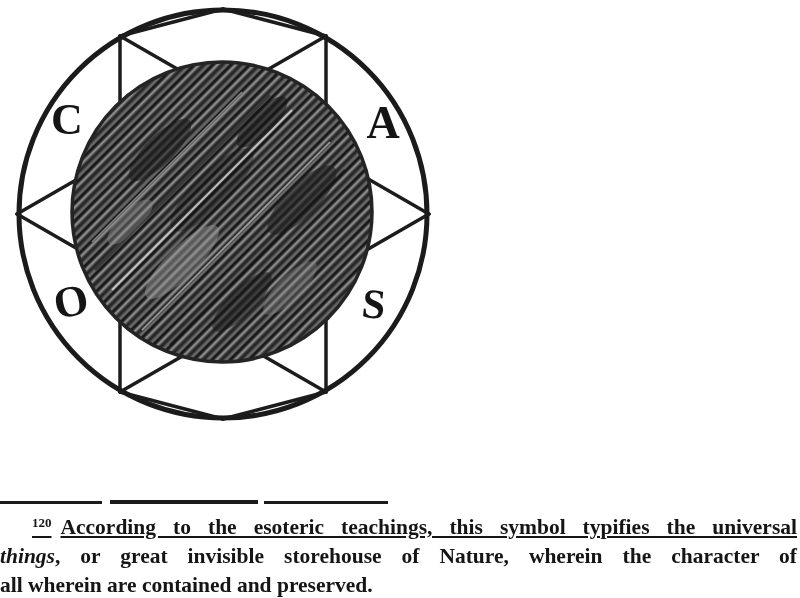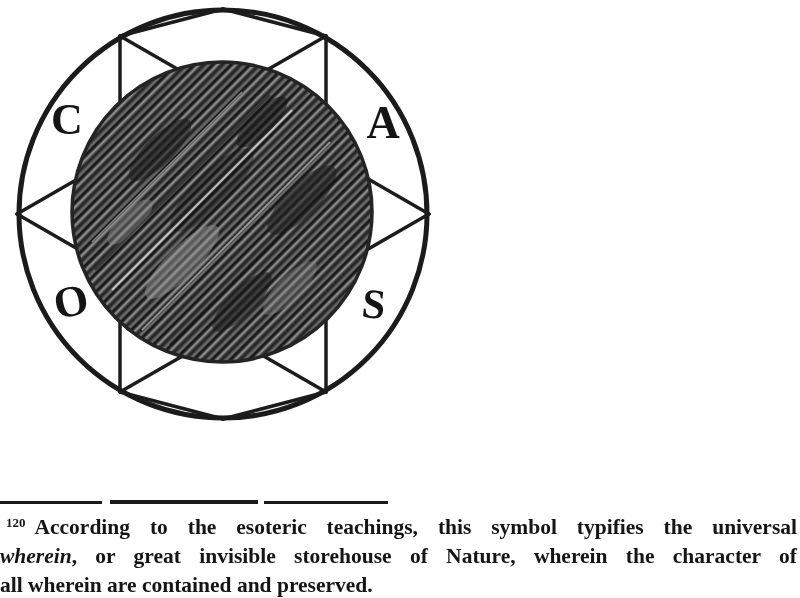--- a/index.html
+++ b/index.html
@@ -17,21 +17,21 @@
   .rule-seg{position:absolute;height:3px;background:#1b1b1b;}
   .rule-a{left:0;top:501px;width:102px;}
   .rule-b{left:110px;top:500px;width:148px;height:4px;}
   .rule-c{left:264px;top:501px;width:124px;}
   .footnote{
     position:absolute;left:0;top:508px;width:797px;
     font-size:21.5px;line-height:29px;font-weight:700;color:#151515;
   }
   .fn-line{text-align:justify;text-align-last:justify;white-space:normal;}
   .fn-line.last{text-align:left;text-align-last:left;}
-  .fn-line.first{padding-left:6px;}
+  .fn-line.first{padding-left:32px;text-decoration:underline;}
   .fn-marker{font-size:13px;vertical-align:7px;margin-right:9px;font-weight:700;}
   .it{font-style:italic;}
   svg text{font-family:"Liberation Serif", serif;font-weight:700;fill:#151515;}
 </style>
 </head>
 <body>
 
 <div class="page">
 
   <div class="figure-wrap">
@@ -91,17 +91,17 @@
     </svg>
   </div>
 
 
   <div class="rule-seg rule-a"></div>
   <div class="rule-seg rule-b"></div>
   <div class="rule-seg rule-c"></div>
 
   <div class="footnote">
     <div class="fn-line first"><sup class="fn-marker">120</sup><span>According to the esoteric teachings, this symbol typifies the universal</span></div>
-    <div class="fn-line"><span class="it">wherein</span><span>, or great invisible storehouse of Nature, wherein the character of</span></div>
+    <div class="fn-line"><span class="it">things</span><span>, or great invisible storehouse of Nature, wherein the character of</span></div>
     <div class="fn-line last"><span>all wherein are contained and preserved.</span></div>
   </div>
 
 </div>
 
 </body></html>

